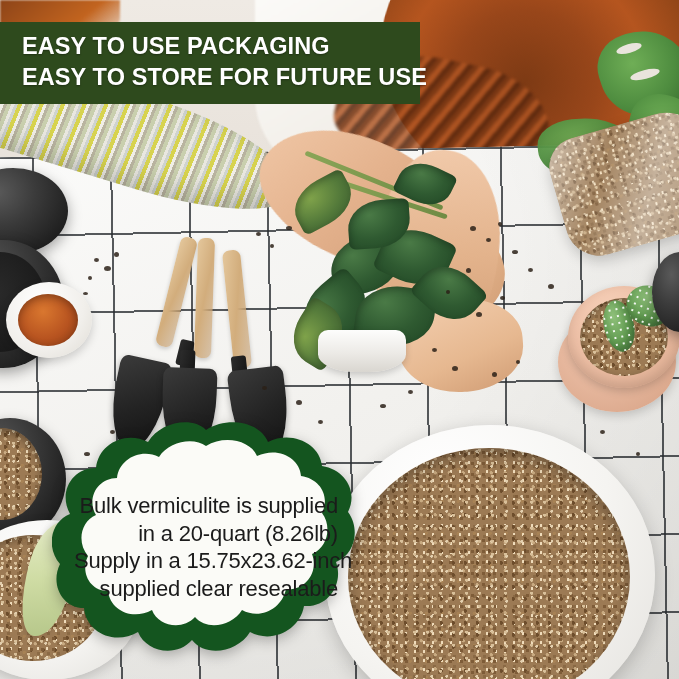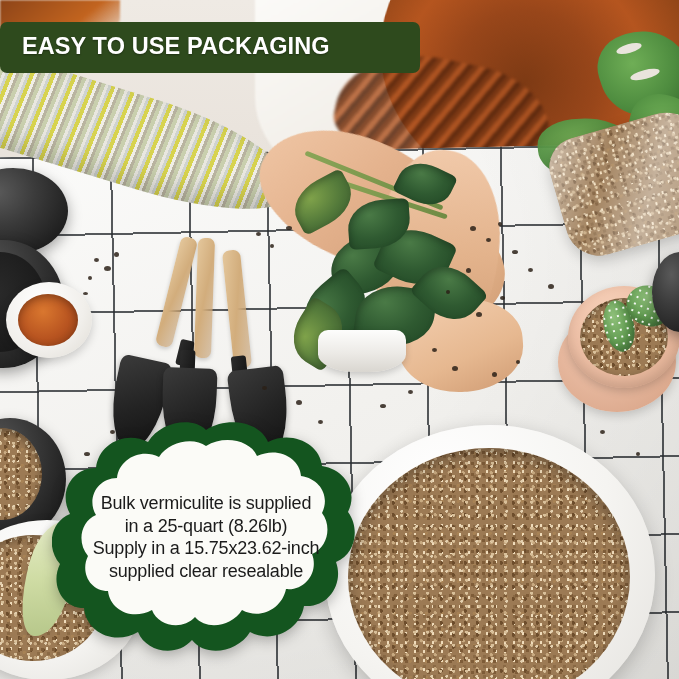--- a/index.html
+++ b/index.html
@@ -352,21 +352,20 @@
   
   .banner {
     position: absolute;
     left: 0;
     top: 22px;
     width: 420px;
     padding: 9px 18px 11px 22px;
     box-sizing: border-box;
     background: #2e4a1d;
     z-index: 40;
-    border-radius: 7px;
   }
   .banner-line {
     color: #ffffff;
     font-family: "Liberation Sans", sans-serif;
     font-weight: bold;
     font-size: 23.5px;
     letter-spacing: 0.1px;
     line-height: 1.32;
     white-space: nowrap;
     text-shadow: 0 1px 2px rgba(0,0,0,0.35);
@@ -386,24 +385,24 @@
     inset: 0;
     width: 100%;
     height: 100%;
     filter: drop-shadow(0 4px 7px rgba(0,0,0,0.28));
   }
   .cloud-text {
     position: absolute;
     left: 22px;
     top: 72px;
     width: 264px;
-    text-align: center;
+    text-align: right;
     color: #1b1b1b;
     font-family: "Liberation Sans", sans-serif;
-    font-size: 18px;
+    font-size: 22px;
     line-height: 1.26;
     letter-spacing: -0.2px;
   }
   .cloud-text div { white-space: nowrap; }
 </style>
 </head>
 <body>
 
 <div id="canvas">
 
@@ -515,20 +514,21 @@
     <div class="speck" style="left:262px;top:386px;width:5px;height:4px;"></div>
     <div class="speck" style="left:110px;top:430px;width:5px;height:4px;"></div>
     <div class="speck" style="left:128px;top:444px;width:4px;height:4px;"></div>
     <div class="speck" style="left:84px;top:452px;width:6px;height:4px;"></div>
     <div class="speck" style="left:600px;top:430px;width:5px;height:4px;"></div>
     <div class="speck" style="left:636px;top:452px;width:4px;height:4px;"></div>
   </div>
 
   <div class="banner">
     <div class="banner-line">EASY TO USE PACKAGING</div>
+    <div class="banner-line">EASY TO STORE FOR FUTURE USE</div>
   </div>
 
   <div class="cloud-wrap">
     <svg class="cloud-svg" viewBox="0 0 308 238" preserveAspectRatio="none">
       <path d="M154 10
                C176 -4 208 2 216 22
                C240 10 268 24 270 46
                C294 50 306 72 296 92
                C308 108 304 134 284 142
                C292 164 276 188 252 186
@@ -552,19 +552,19 @@
                C130 211 106 206 100 190
                C80 201 58 190 56 171
                C38 171 28 152 36 136
                C25 123 28 102 44 95
                C34 78 46 58 65 58
                C67 39 89 28 107 37
                C117 21 142 17 154 26 Z" fill="#fbfbf7"></path>
     </svg>
     <div class="cloud-text">
       <div>Bulk vermiculite is supplied</div>
-      <div>in a 25-quart (8.26lb)</div>
+      <div>in a 20-quart (8.26lb)</div>
       <div>Supply in a 15.75x23.62-inch</div>
       <div>supplied clear resealable</div>
     </div>
   </div>
 
 </div>
 
 </body></html>

